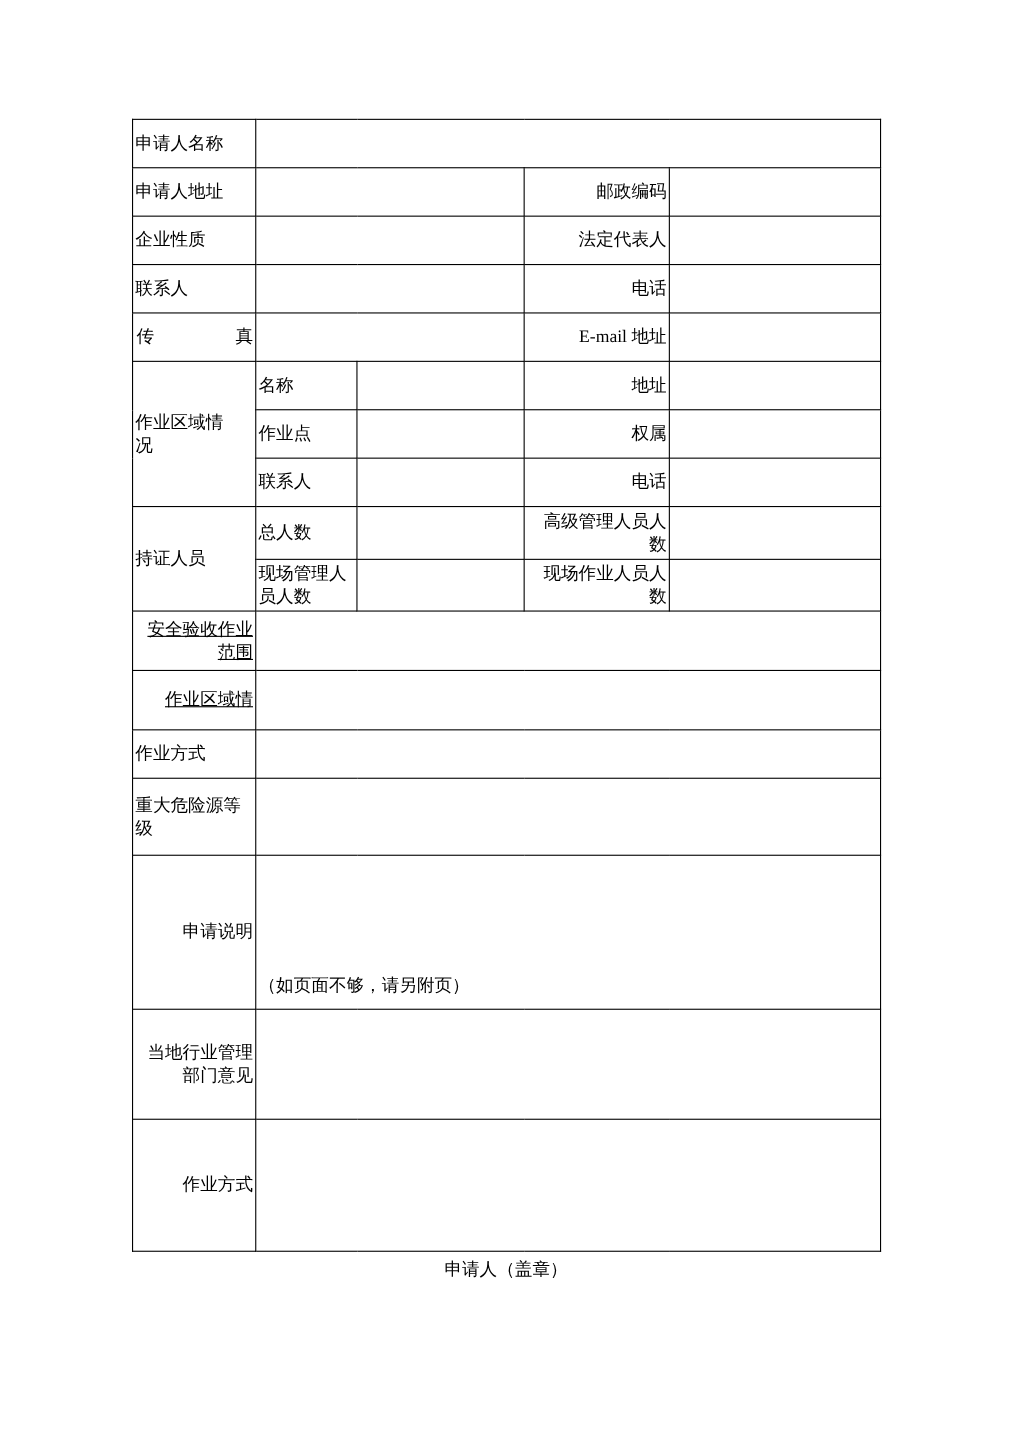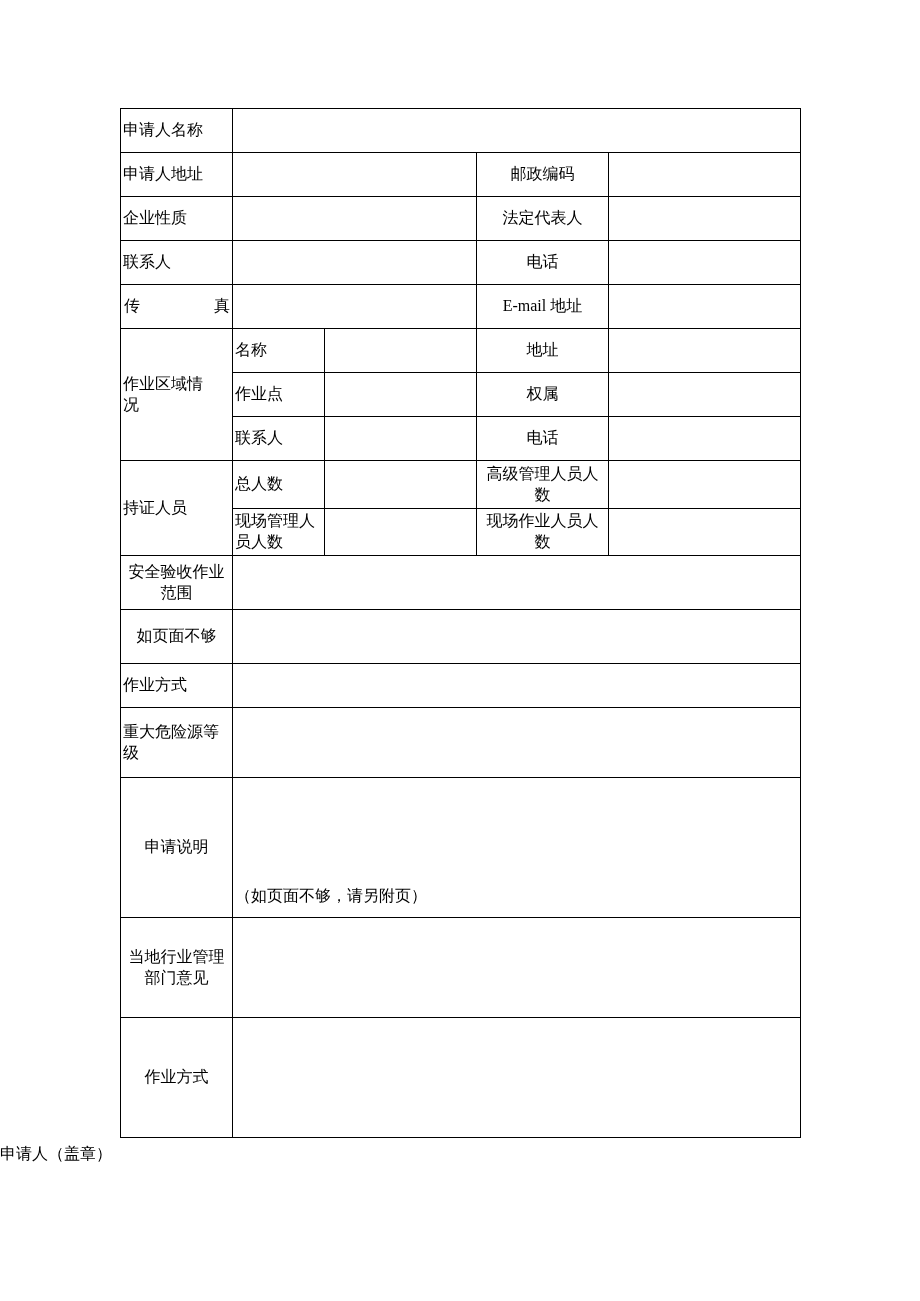--- a/index.html
+++ b/index.html
@@ -28,49 +28,50 @@
     vertical-align: middle;
     padding: 2px 2px;
     box-sizing: border-box;
     word-break: break-all;
   }
   .label {
     text-align: left;
     padding-left: 2px;
   }
   .label-center {
-    text-align: center;
+    text-align: right;
   }
   .justify {
     text-align-last: justify;
     text-align: justify;
     padding-left: 3px;
     padding-right: 2px;
   }
   col.c1 { width: 112px; }
   col.c2 { width: 92px; }
   col.c3 { width: 152px; }
   col.c4 { width: 132px; }
   col.c5 { width: 192px; }
 
   .r-std  { height: 44px; }
   .r-tall { height: 48px; }
-  .r-54   { height: 54px; }
+  .r-54   { height: 54px; text-decoration: underline; }
   .r-70   { height: 70px; padding-left: 35px; }
   .r-140  { height: 140px; font-family: Liberation Serif, serif; }
   .r-100  { height: 100px; }
   .r-120  { height: 120px; }
   .r-36   { height: 36px; }
 
   .note-cell {
     vertical-align: bottom;
     padding-right: 10px;
     padding-bottom: 10px;
   }
   .footer-text {
+    text-align: center;
     width: 920px;
     margin-top: 6px;
     font-size: 16px;
   }
 </style>
 </head>
 <body>
 
 <div class="page">
   <table>
@@ -149,21 +150,21 @@
       <td class="label-center">现场作业人员人数</td>
       <td></td>
     </tr>
 
     <tr class="r-54">
       <td class="label-center">安全验收作业范围</td>
       <td colspan="4"></td>
     </tr>
 
     <tr class="r-54">
-      <td class="label-center">如页面不够</td>
+      <td class="label-center">作业区域情</td>
       <td colspan="4"></td>
     </tr>
 
     <tr class="r-std">
       <td class="label">作业方式</td>
       <td colspan="4"></td>
     </tr>
 
     <tr class="r-70">
       <td class="label">重大危险源等　　　级</td>

